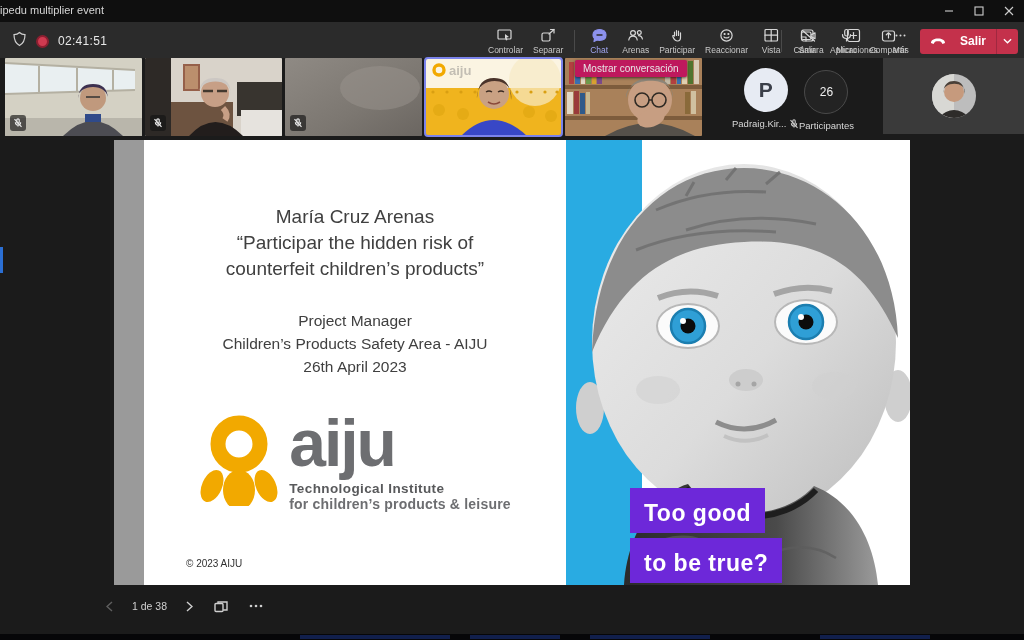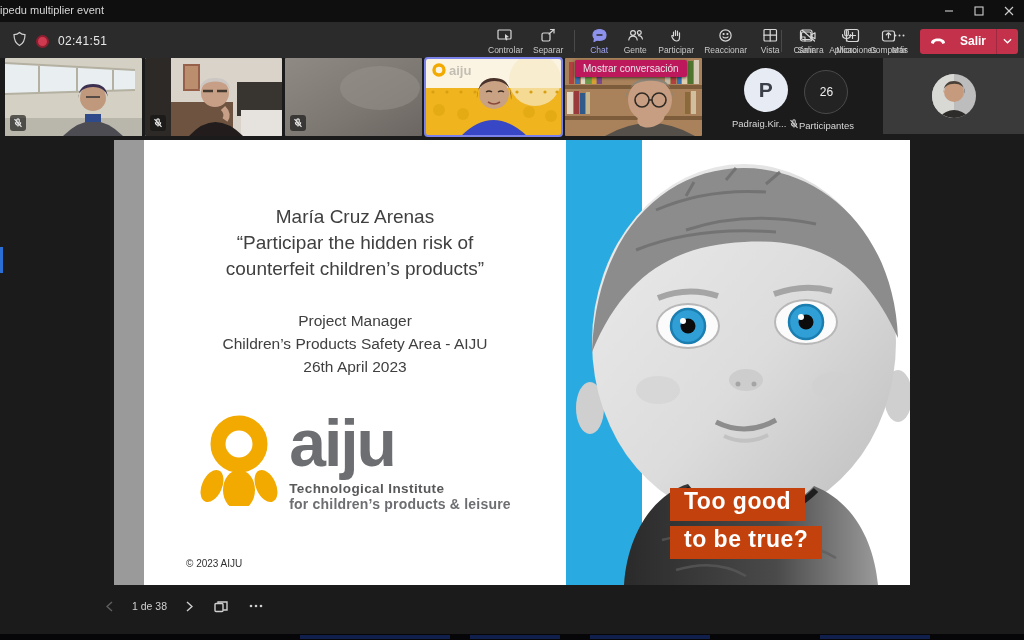--- a/index.html
+++ b/index.html
@@ -71,21 +71,21 @@
   .logomark{width:80px;height:100px;flex:0 0 auto;}
   .logotext{display:flex;flex-direction:column;align-items:flex-start;}
   .wordmark{font-size:66px;font-weight:bold;color:#6d6e71;line-height:.95;letter-spacing:-2px;}
   .inst1{margin-top:6px;font-size:13.5px;font-weight:bold;color:#58595b;letter-spacing:.4px;}
   .inst2{font-size:14px;font-weight:bold;color:#6d6e71;letter-spacing:.2px;}
   .copyright{position:absolute;left:42px;bottom:16px;font-size:10px;color:#2f2f2f;}
   .slide-right{position:relative;width:344px;height:100%;background:#fff;overflow:hidden;}
   .blueband{position:absolute;left:0;top:0;width:76px;height:100%;background:#29abe2;}
   .babysvg{position:absolute;left:0;top:0;width:344px;height:445px;}
   .overlay{position:absolute;left:64px;top:348px;display:flex;flex-direction:column;align-items:flex-start;gap:5px;}
-  .obox{background:#c2410c;color:#fff;font-size:23px;font-weight:bold;padding:0 14px 6px;letter-spacing:.5px;margin-left:40px;}
+  .obox{background:#6d28d9;color:#fff;font-size:23px;font-weight:bold;padding:12px 14px 6px;letter-spacing:.5px;}
 
   
   .pagenav{position:absolute;left:104px;top:594px;height:24px;display:flex;align-items:center;gap:17px;}
   .pn-btn{background:transparent;border:0;display:flex;align-items:center;justify-content:center;cursor:pointer;padding:2px;}
   .pn-btn svg{stroke:#cfcfcf;fill:none;stroke-width:1.4;}
   .pn-btn.dim svg{stroke:#5f5f5f;}
   .pn-label{font-size:10.5px;color:#d0d0d0;}
 
   .taskbar-sliver{position:absolute;left:0;top:634px;width:1024px;height:6px;background:#060608;}
   .tseg{position:absolute;top:1px;height:4px;background:#14265e;opacity:.8;}
@@ -151,21 +151,21 @@
         </svg>
       <span class="lbl">Chat</span>
     </button>
     <button class="tbtn">
       <svg viewBox="0 0 17 15">
           <circle cx="6" cy="5" r="2.4"></circle>
           <path d="M1.8,12 C2.2,9.4 3.8,8.2 6,8.2 C8.2,8.2 9.8,9.4 10.2,12"></path>
           <circle cx="12.3" cy="4.6" r="1.9"></circle>
           <path d="M11.5,7.6 C13.6,7.6 15,8.8 15.4,11"></path>
         </svg>
-      <span class="lbl">Gente</span>
+      <span class="lbl">Arenas</span>
     </button>
     <button class="tbtn">
       <svg viewBox="0 0 17 15">
           <path d="M5.5,8 V4.2 M7.5,7.5 V2.5 M9.5,7.5 V3.2 M11.5,8 V4.8 M5.5,8 C4.2,7 3.4,7.6 4,9 C5,11.2 6,13 8.6,13 C11,13 11.5,11.5 11.5,9.5 V4.8"></path>
         </svg>
       <span class="lbl">Participar</span>
     </button>
     <button class="tbtn">
       <svg viewBox="0 0 17 15">
           <circle cx="8.5" cy="7.5" r="5.6"></circle>

